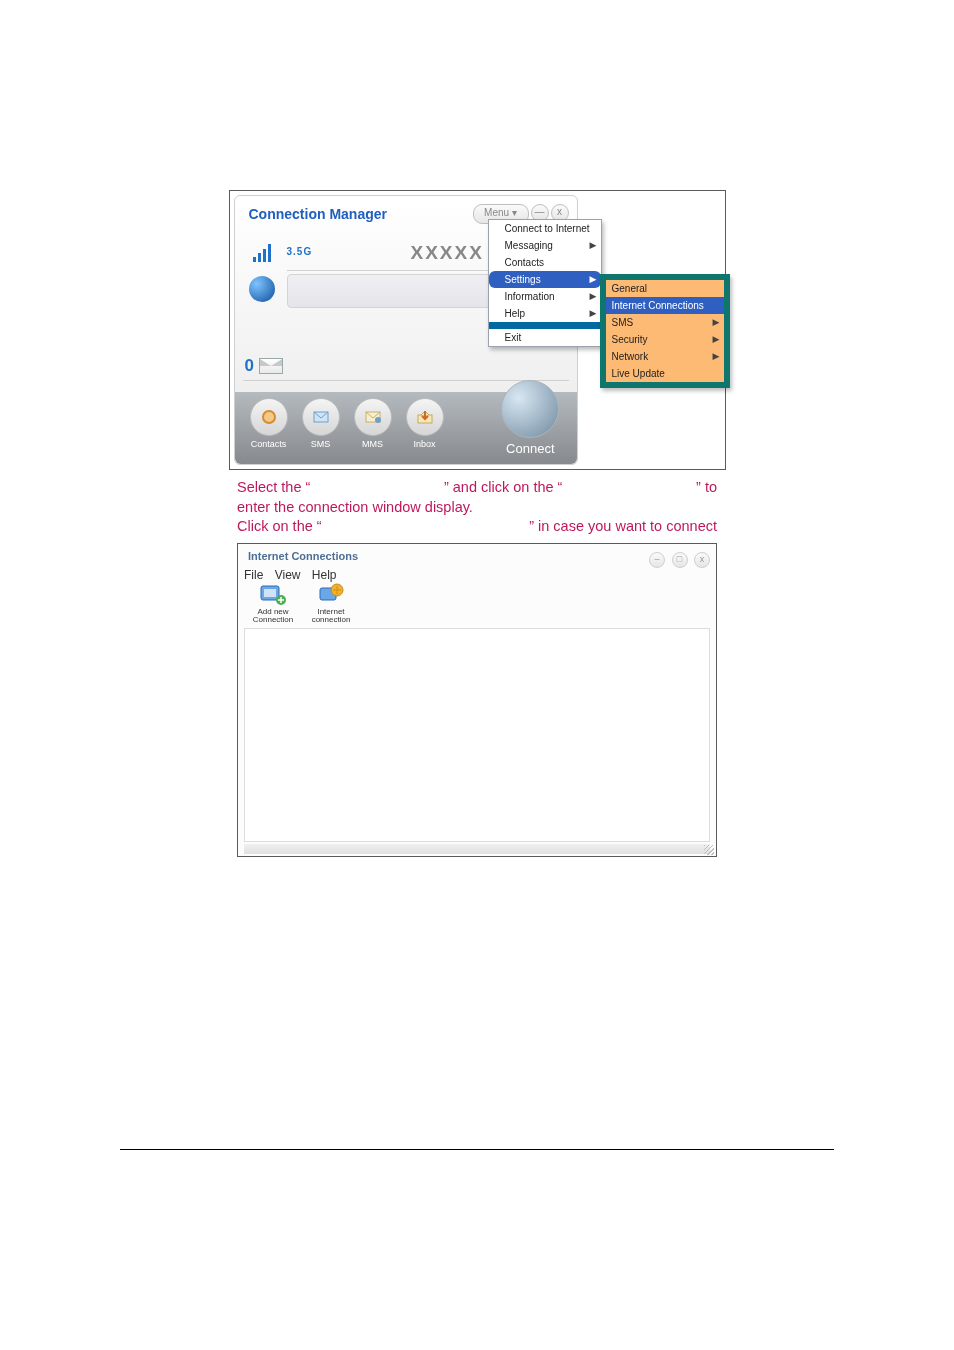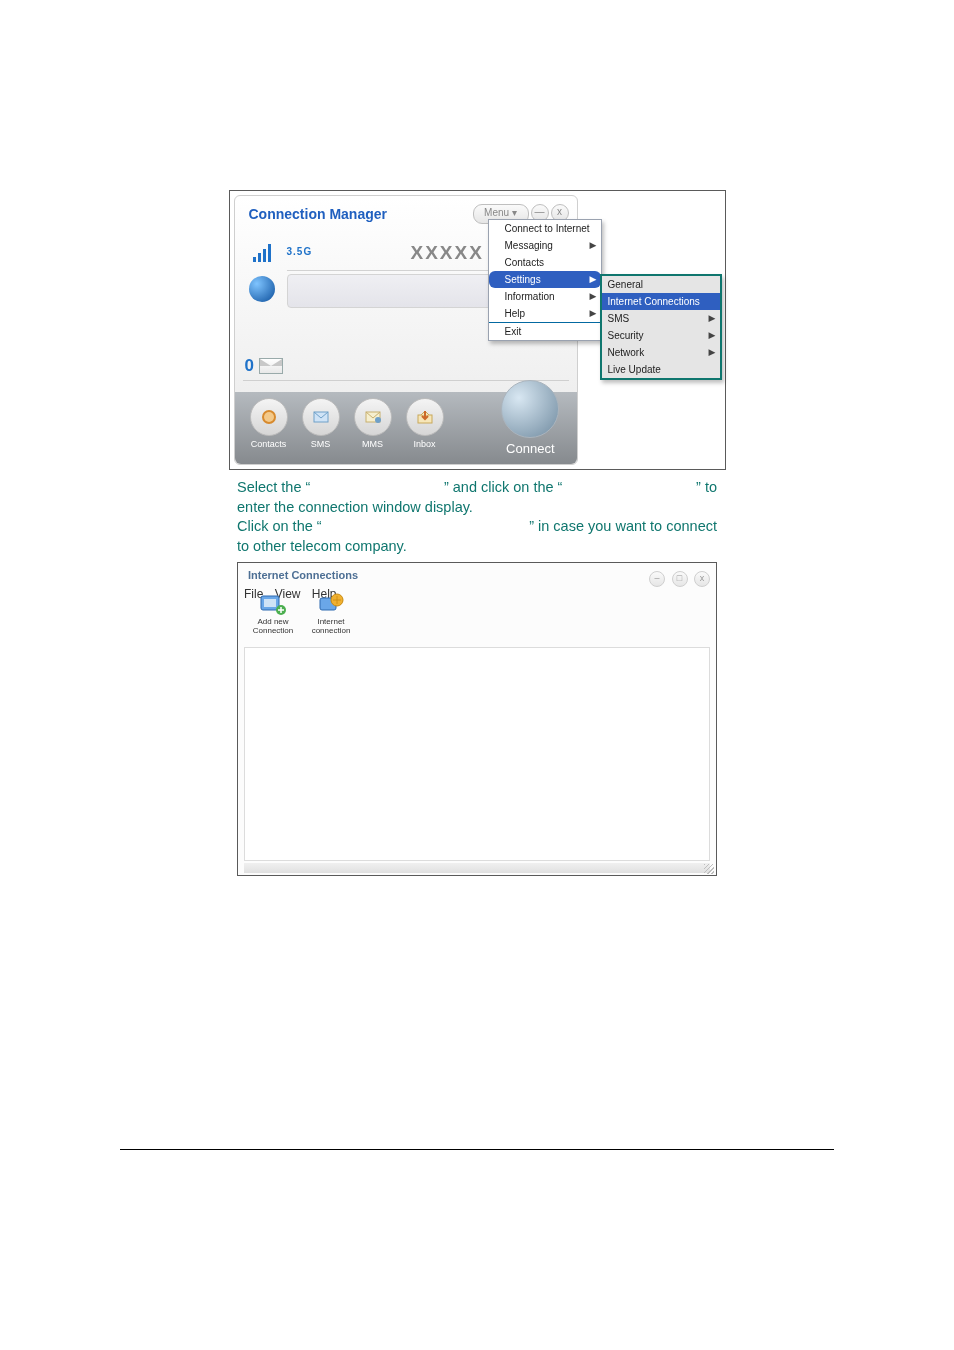--- a/index.html
+++ b/index.html
@@ -32,41 +32,41 @@
   .cm-btm .cell .circ{width:36px;height:36px;margin:0 auto 3px auto;border-radius:50%;background:linear-gradient(#f4f4f4,#d6d6d6);border:1px solid #bcbcbc;position:relative;}
   .cm-btm .cell .lbl{color:#fff;font-size:9px;}
   .cm-btm .c1{left:10px;} .cm-btm .c2{left:62px;} .cm-btm .c3{left:114px;} .cm-btm .c4{left:166px;}
   .cm-btm .cglobe{width:56px;height:56px;border-radius:50%;position:absolute;right:18px;top:-12px;background:radial-gradient(circle at 30% 30%,#d8e7f2,#6f8a9f);border:1px solid #aab4bd;}
   .cm-btm .cg-lbl{position:absolute;right:22px;bottom:8px;color:#fff;font-size:13px;}
   .circ svg{position:absolute;top:8px;left:8px;}
 
   
   .dd{position:absolute;top:28px;left:258px;width:112px;background:#fff;border:1px solid #9aa2b0;box-shadow:2px 3px 4px rgba(0,0,0,.25);font-size:10px;}
   .dd .row{padding:3px 16px;position:relative;color:#222;white-space:nowrap;}
-  .dd .row.sep{border-top:1px solid #0369a1;}
+  .dd .row.sep{border-top:7px solid #0369a1;}
   .dd .row .arr{position:absolute;right:4px;top:3px;font-size:9px;color:#444;}
   .dd .row.hl{background:#2f5fc0;color:#fff;border-radius:6px;}
   .dd .row.hl .arr{color:#fff;}
-  .dd2{position:absolute;top:83px;left:370px;width:118px;background:#e5e5e5;border:2px solid #0f766e;box-shadow:2px 3px 4px rgba(0,0,0,.25);font-size:10px;}
+  .dd2{position:absolute;top:83px;left:370px;width:118px;background:#fdba74;border:6px solid #0f766e;box-shadow:2px 3px 4px rgba(0,0,0,.25);font-size:10px;}
   .dd2 .row{padding:3px 6px;position:relative;color:#222;white-space:nowrap;}
   .dd2 .row .arr{position:absolute;right:4px;top:3px;font-size:9px;color:#444;}
   .dd2 .row.hl{background:#2f5fc0;color:#fff;}
 
   
-  .body-text{width:480px;margin:6px auto 0 auto;font-size:14.5px;color:#0f766e;text-align:justify;line-height:1.35;}
+  .body-text{width:480px;margin:6px auto 0 auto;font-size:14.5px;color:#be185d;text-align:justify;line-height:1.35;}
   .body-text .jrow{display:flex;justify-content:space-between;}
 
   
   .ic-wrap{border:1px solid #5a5a5a;width:478px;height:312px;margin:6px auto 0 auto;background:#fcfcfc;position:relative;}
   .ic-title{position:absolute;top:6px;left:10px;color:#4d6f94;font-size:11px;font-weight:bold;}
   .ic-wbtns{position:absolute;top:4px;right:6px;}
   .ic-wbtns span{display:inline-block;width:14px;height:14px;border:1px solid #cfcfcf;border-radius:50%;background:linear-gradient(#fafafa,#e6e6e6);margin-left:2px;color:#999;font-size:9px;text-align:center;line-height:12px;}
   .ic-mbar{position:absolute;top:24px;left:6px;font-size:12px;color:#333;}
   .ic-mbar span{margin-right:8px;}
-  .ic-tb{position:absolute;top:29px;left:6px;display:flex;}
+  .ic-tb{position:absolute;top:38px;left:6px;display:flex;}
   .ic-tb .titem{width:58px;text-align:center;font-size:8px;color:#333;line-height:1.1;}
   .ic-tb .titem .ico{width:28px;height:24px;margin:0 auto 2px auto;position:relative;}
   .ic-area{position:absolute;top:84px;left:6px;right:6px;bottom:14px;border:1px solid #dcdcdc;background:#fff;}
   .ic-status{position:absolute;bottom:2px;left:6px;right:6px;height:10px;background:linear-gradient(#f0f0f0,#e0e0e0);}
   .ic-grip{position:absolute;right:2px;bottom:1px;width:10px;height:10px;background:repeating-linear-gradient(135deg,#bfbfbf 0 1px,transparent 1px 3px);}
 
   .hr{position:absolute;left:120px;right:120px;bottom:200px;height:1px;background:#000;}
 </style>
 </head>
 <body>
@@ -165,21 +165,20 @@
     <div class="jrow">
       <span><span>Select the “</span></span>
       <span><span>” and click on the “</span></span>
       <span><span>” to</span></span>
     </div>
     <div>enter the connection window display.</div>
     <div class="jrow">
       <span>Click on the “</span>
       <span>” in case you want to connect</span>
     </div>
-    <div>to other telecom company.</div>
   </div>
 
   <div class="ic-wrap">
     <div class="ic-title">Internet Connections</div>
     <div class="ic-wbtns">
       <span>–</span>
       <span>□</span>
       <span>x</span>
     </div>
     <div class="ic-mbar">

